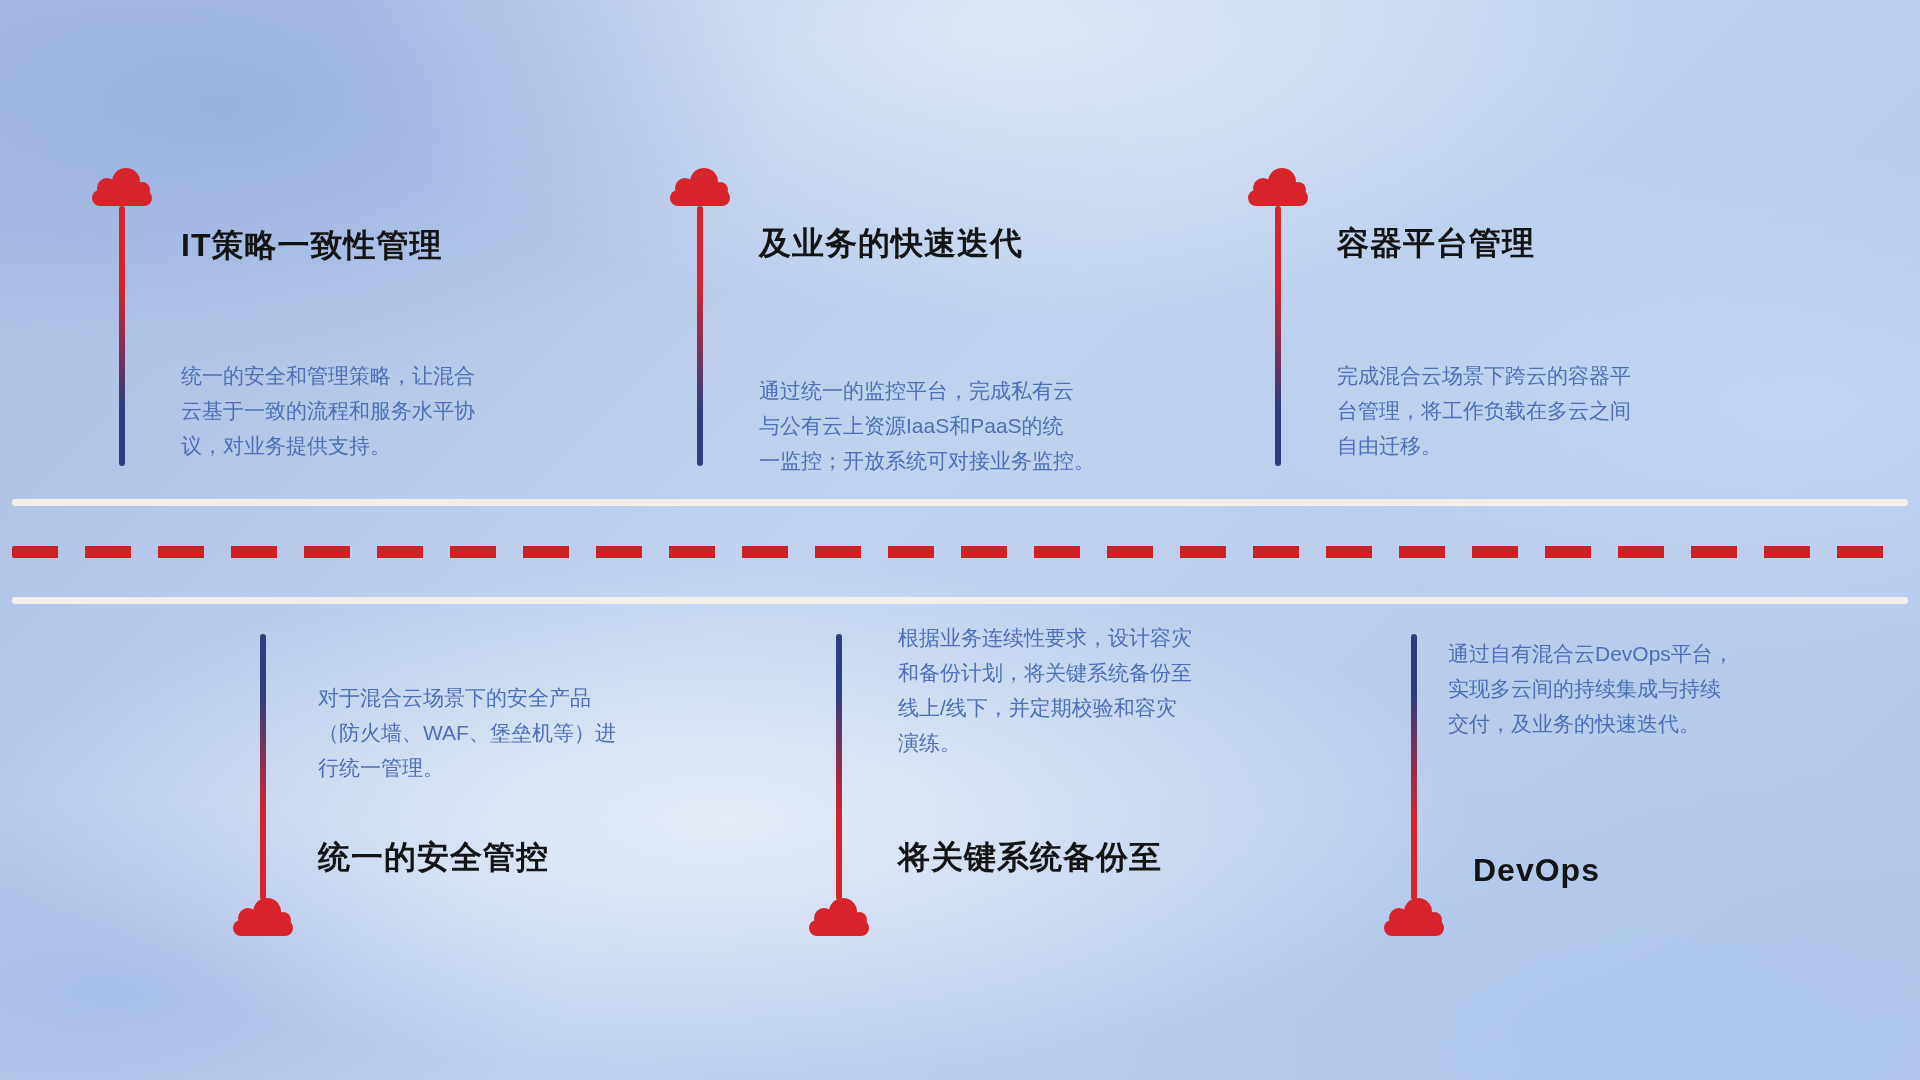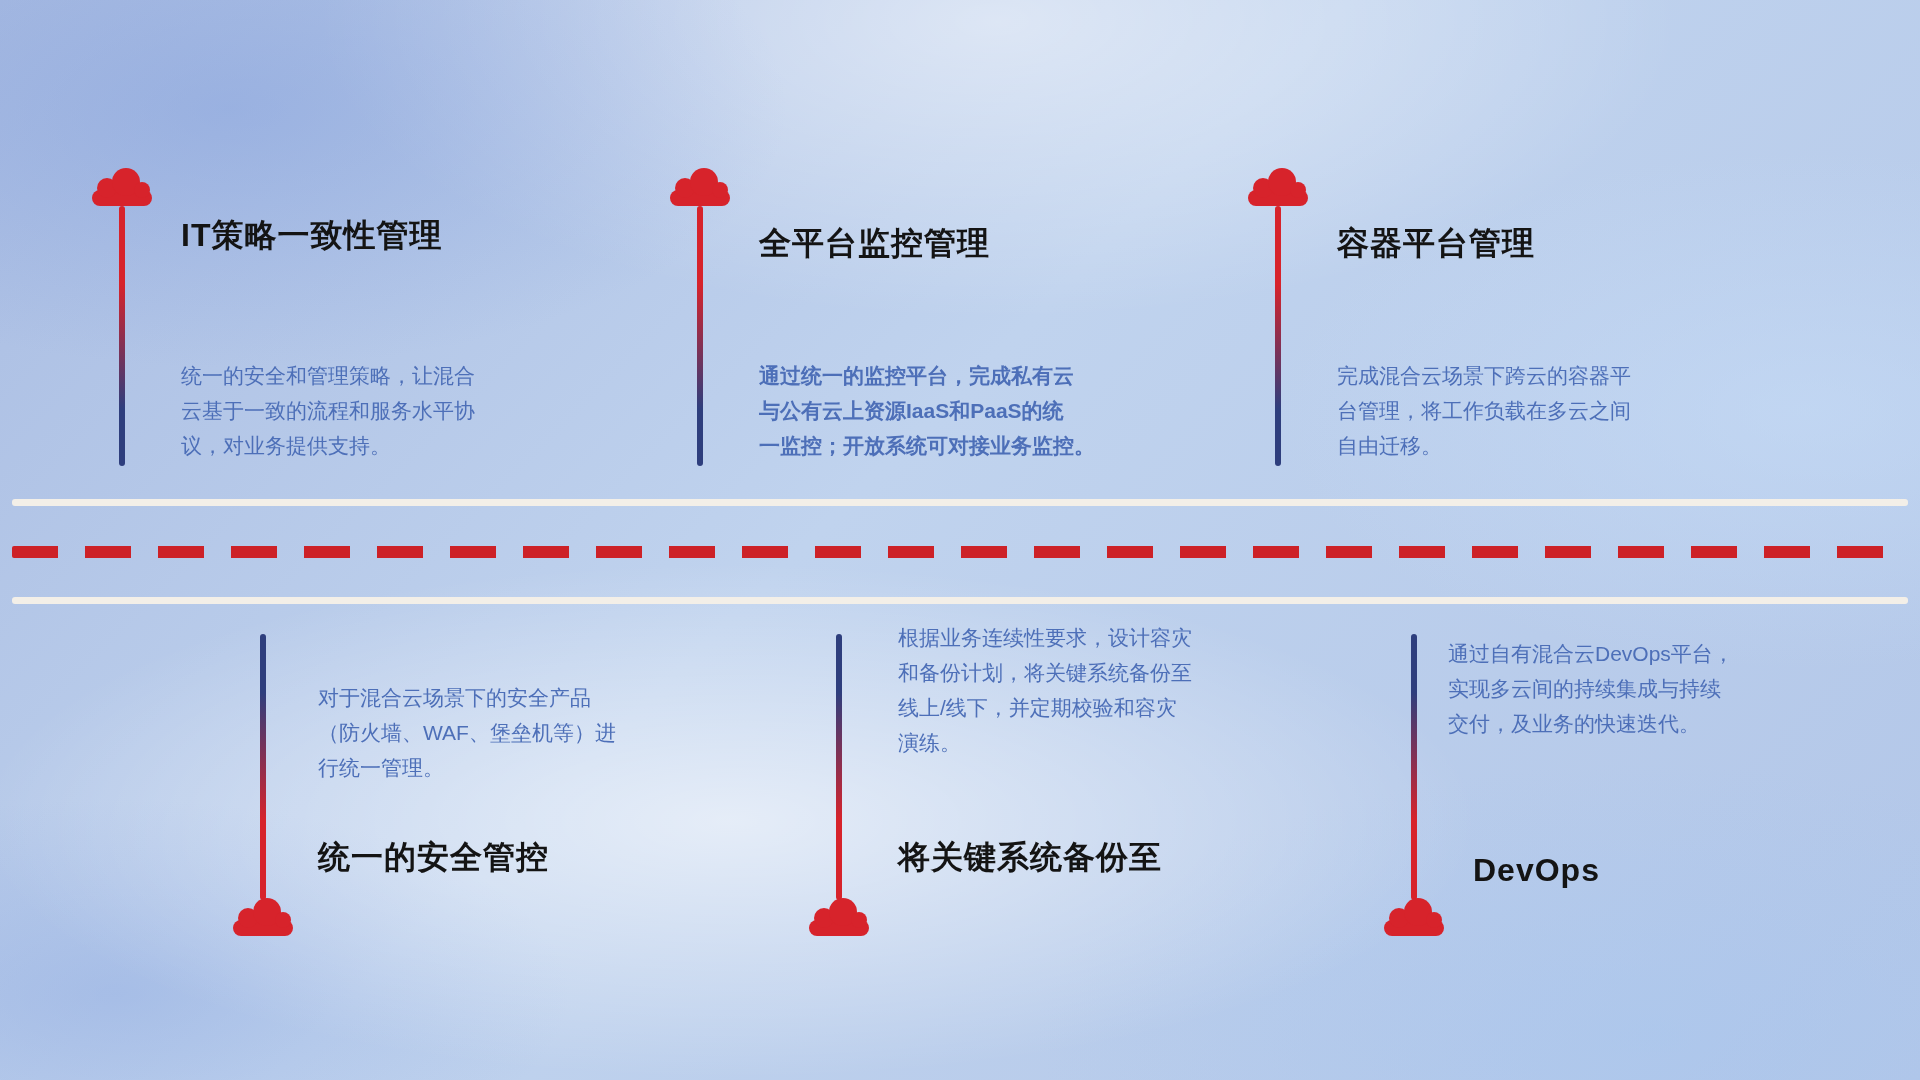--- a/index.html
+++ b/index.html
@@ -70,38 +70,38 @@
   <div class="item">
     <div class="cloud" style="left:90px;top:166px;">
       <svg viewBox="0 0 64 42" fill="var(--cloud-color)">
         <rect x="2" y="24" width="60" height="16" rx="8"></rect>
         <circle cx="17" cy="22" r="10"></circle>
           <circle cx="36" cy="16" r="14"></circle>
           <circle cx="52" cy="24" r="8"></circle>
       </svg>
     </div>
     <div class="stem down" style="left:119px;top:206px;height:260px;"></div>
-    <div class="title" style="left:181px;top:214px;">IT策略一致性管理</div>
+    <div class="title" style="left:181px;top:224px;">IT策略一致性管理</div>
     <div class="desc" style="left:181px;top:358px;">统一的安全和管理策略，让混合
 云基于一致的流程和服务水平协
 议，对业务提供支持。</div>
   </div>
 
   <div class="item">
     <div class="cloud" style="left:668px;top:166px;">
       <svg viewBox="0 0 64 42" fill="var(--cloud-color)">
         <rect x="2" y="24" width="60" height="16" rx="8"></rect>
         <circle cx="17" cy="22" r="10"></circle>
           <circle cx="36" cy="16" r="14"></circle>
           <circle cx="52" cy="24" r="8"></circle>
       </svg>
     </div>
     <div class="stem down" style="left:697px;top:206px;height:260px;"></div>
-    <div class="title" style="left:759px;top:222px;">全平台监控管理</div>
-    <div class="desc" style="left:759px;top:358px;font-weight:bold;">通过统一的监控平台，完成私有云
+    <div class="title" style="left:759px;top:222px;">及业务的快速迭代</div>
+    <div class="desc" style="left:759px;top:373px;">通过统一的监控平台，完成私有云
 与公有云上资源IaaS和PaaS的统
 一监控；开放系统可对接业务监控。</div>
   </div>
 
   <div class="item">
     <div class="cloud" style="left:1246px;top:166px;">
       <svg viewBox="0 0 64 42" fill="var(--cloud-color)">
         <rect x="2" y="24" width="60" height="16" rx="8"></rect>
         <circle cx="17" cy="22" r="10"></circle>
           <circle cx="36" cy="16" r="14"></circle>

